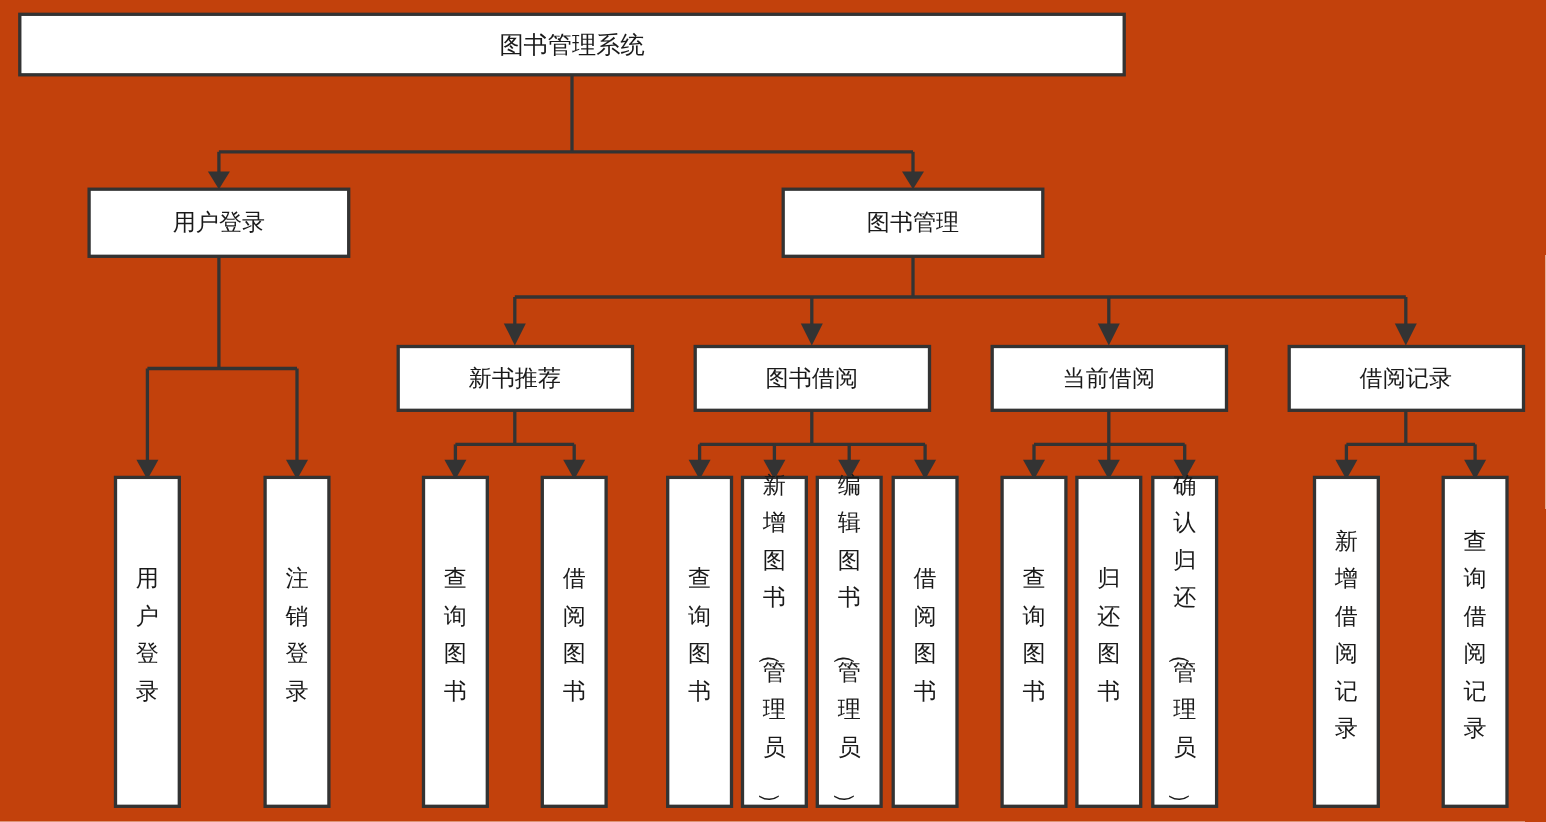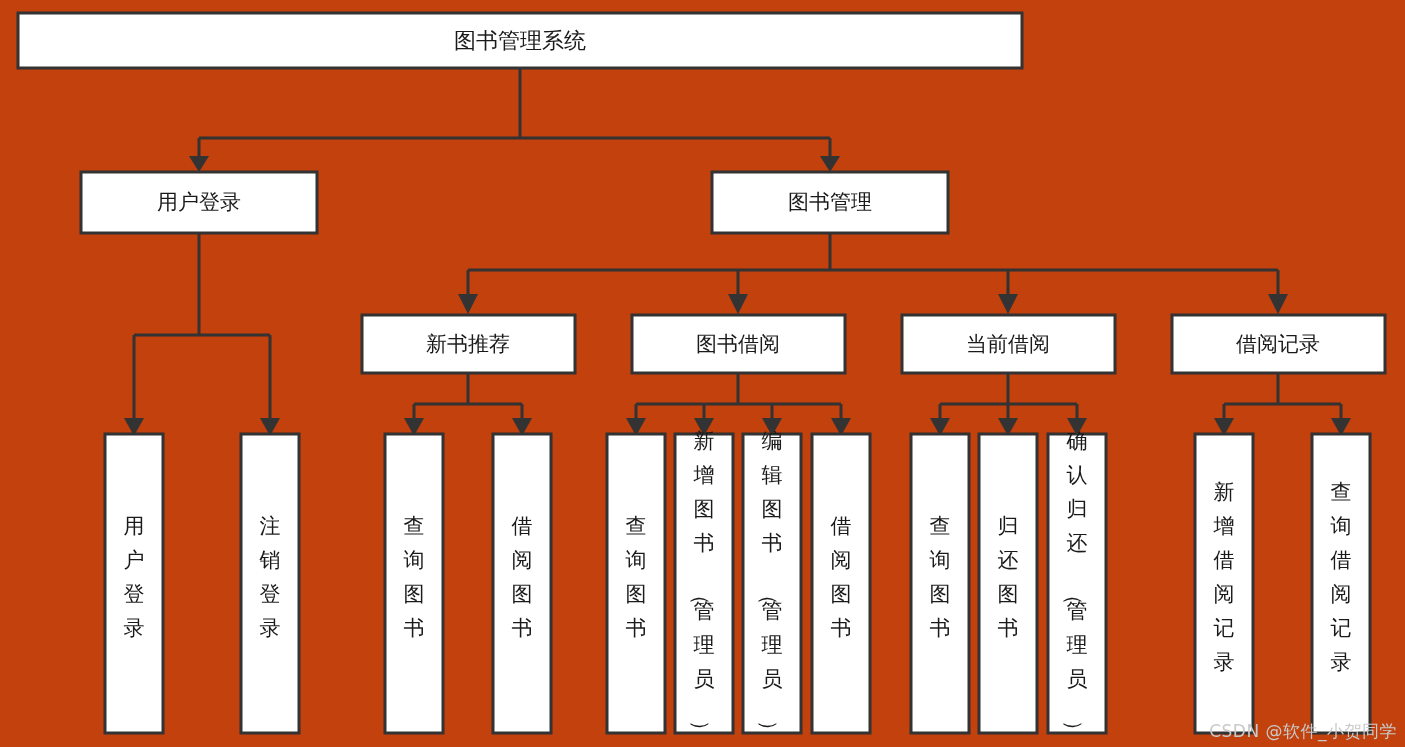--- a/index.html
+++ b/index.html
@@ -220,14 +220,13 @@
       <rect class="node-rect" x="1195" y="434" width="58" height="299"></rect>
       <text class="vert-label" x="1224" y="499"><tspan x="1224" dy="0">新</tspan><tspan x="1224" dy="34">增</tspan><tspan x="1224" dy="34">借</tspan><tspan x="1224" dy="34">阅</tspan><tspan x="1224" dy="34">记</tspan><tspan x="1224" dy="34">录</tspan></text>
     </g>
     <g>
       <rect class="node-rect" x="1312" y="434" width="58" height="299"></rect>
       <text class="vert-label" x="1341" y="499"><tspan x="1341" dy="0">查</tspan><tspan x="1341" dy="34">询</tspan><tspan x="1341" dy="34">借</tspan><tspan x="1341" dy="34">阅</tspan><tspan x="1341" dy="34">记</tspan><tspan x="1341" dy="34">录</tspan></text>
     </g>
 
   </svg>
 
-  <div class="watermark">CSDN @软件_小贺同学</div>
 </div>
 
 </body></html>

